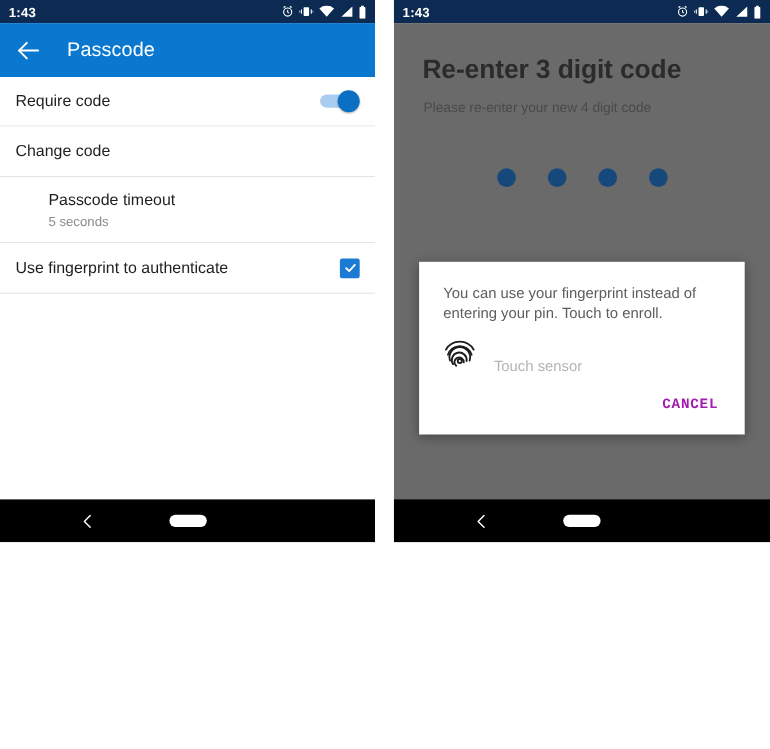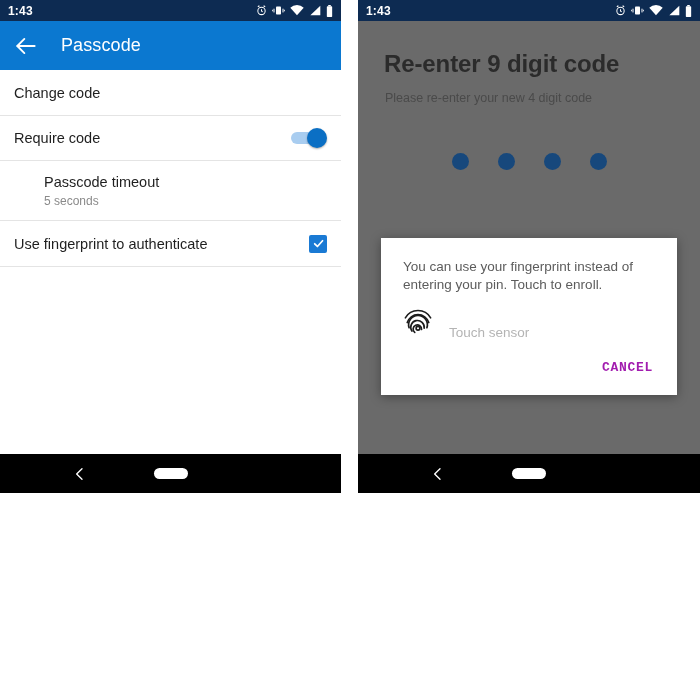--- a/index.html
+++ b/index.html
@@ -291,34 +291,34 @@
       <svg width="26" height="26" viewBox="0 0 24 24" fill="none" stroke="#ffffff" stroke-width="1.7" stroke-linecap="round" stroke-linejoin="round">
         <path d="M20 12H4"></path>
           <path d="M10.5 5.5 L4 12 l6.5 6.5"></path>
       </svg>
     </span>
     <span class="app-bar-title">Passcode</span>
   </div>
 
   <div class="settings-list">
 
+    <div class="list-row h45">
+      <div class="row-texts">
+        <span class="row-title">Require code</span>
+      </div>
+      <span class="switch">
+        <span class="track"></span>
+        <span class="thumb"></span>
+      </span>
+    </div>
+
     <div class="list-row h46">
       <div class="row-texts">
         <span class="row-title">Change code</span>
       </div>
-    </div>
-
-    <div class="list-row h45">
-      <div class="row-texts">
-        <span class="row-title">Require code</span>
-      </div>
-      <span class="switch">
-        <span class="track"></span>
-        <span class="thumb"></span>
-      </span>
     </div>
 
     <div class="list-row h60">
       <div class="row-texts">
         <span class="row-title">Passcode timeout</span>
         <span class="row-subtitle">5 seconds</span>
       </div>
     </div>
 
     <div class="list-row h46">
@@ -380,21 +380,21 @@
         <svg width="7" height="12" viewBox="0 0 10 18" fill="#fff">
           <rect x="3" y="0" width="4" height="2" rx=".5"></rect>
           <rect x="1" y="2" width="8" height="16" rx="1"></rect>
         </svg>
       </span>
     </span>
   </div>
 
   <div class="pin-screen">
 
-    <div class="pin-heading">Re-enter 9 digit code</div>
+    <div class="pin-heading">Re-enter 3 digit code</div>
     <div class="pin-subheading">Please re-enter your new 4 digit code</div>
 
     <div class="pin-dots">
       <span class="pin-dot"></span>
       <span class="pin-dot"></span>
       <span class="pin-dot"></span>
       <span class="pin-dot"></span>
     </div>
 
     <div class="dialog">

